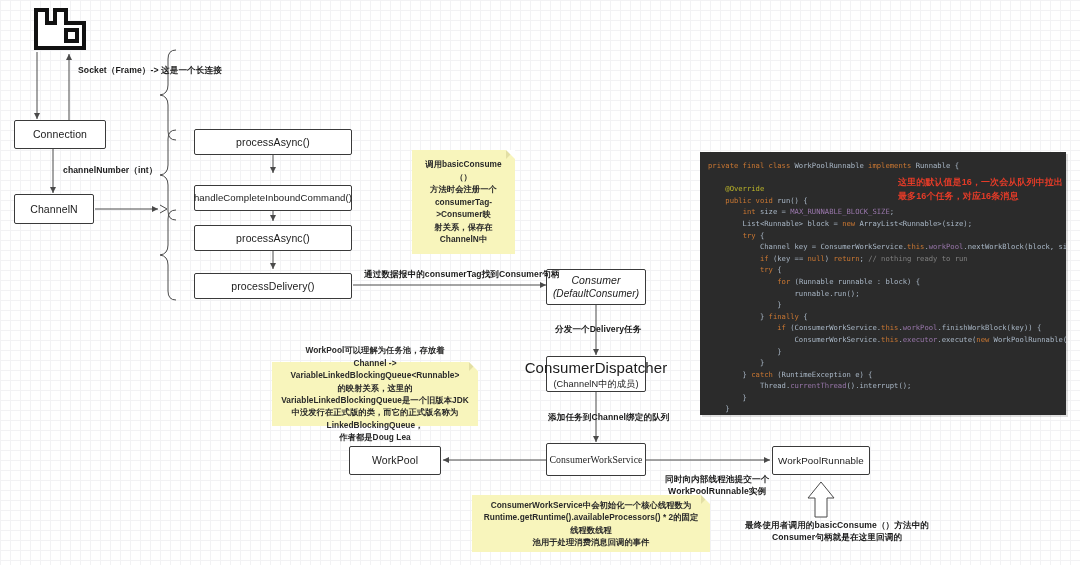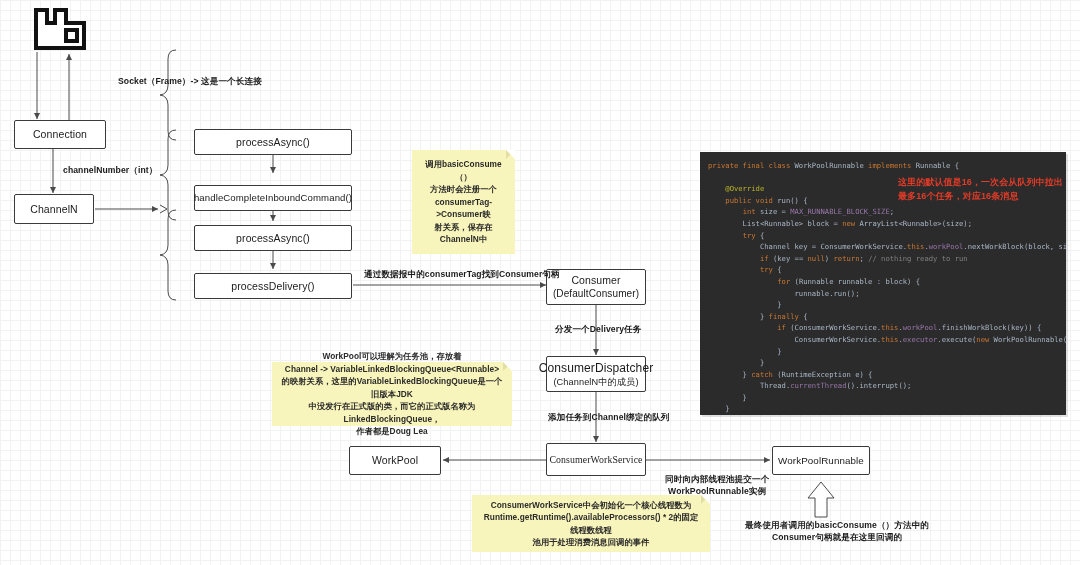--- a/index.html
+++ b/index.html
@@ -182,64 +182,64 @@
   </div>
 
   <div class="node" style="left:194px;top:225px;width:158px;height:26px;">
     <span>processAsync()</span>
   </div>
 
   <div class="node" style="left:194px;top:273px;width:158px;height:26px;">
     <span>processDelivery()</span>
   </div>
 
-  <div class="node" style="left:546px;top:269px;width:100px;height:36px;">
+  <div class="node" style="left:546px;top:269px;width:100px;height:36px;font-style:italic;">
     <span>Consumer</span>
     <span class="sub">(DefaultConsumer)</span>
   </div>
 
   <div class="node" style="left:546px;top:356px;width:100px;height:36px;">
-    <span style="font-size:12px;">ConsumerDispatcher</span>
+    <span style="font-size:15px;">ConsumerDispatcher</span>
     <span class="sub" style="font-size:9.2px;">(ChannelN中的成员)</span>
   </div>
 
   <div class="node" style="left:349px;top:446px;width:92px;height:29px;">
     <span>WorkPool</span>
   </div>
 
   <div class="node" style="left:546px;top:443px;width:100px;height:33px;font-family:Liberation Serif, serif;">
     <span style="font-size:9.8px;">ConsumerWorkService</span>
   </div>
 
   <div class="node" style="left:772px;top:446px;width:98px;height:29px;">
     <span style="font-size:9.8px;">WorkPoolRunnable</span>
   </div>
 
-  <div class="label" style="left:78px;top:76px;margin-left:40px;">Socket（Frame）-&gt; 这是一个长连接</div>
+  <div class="label" style="left:78px;top:65px;">Socket（Frame）-&gt; 这是一个长连接</div>
 
   <div class="label" style="left:63px;top:165px;">channelNumber（int）</div>
 
   <div class="label" style="left:364px;top:269px;">通过数据报中的consumerTag找到Consumer句柄</div>
 
   <div class="label" style="left:555px;top:324px;">分发一个Delivery任务</div>
 
   <div class="label" style="left:548px;top:412px;">添加任务到Channel绑定的队列</div>
 
   <div class="label" style="left:665px;top:430px;text-align:center;margin-top:44px;">同时向内部线程池提交一个
 WorkPoolRunnable实例</div>
 
   <div class="label" style="left:745px;top:520px;text-align:center;">最终使用者调用的basicConsume（）方法中的
 Consumer句柄就是在这里回调的</div>
 
   <div class="note" style="left:412px;top:150px;width:103px;height:104px;">调用basicConsume（）
 方法时会注册一个
 consumerTag-&gt;Consumer映
 射关系，保存在ChannelN中</div>
 
-  <div class="note" style="left:272px;top:362px;width:240px;height:64px;">WorkPool可以理解为任务池，存放着
+  <div class="note" style="left:272px;top:362px;width:206px;height:64px;">WorkPool可以理解为任务池，存放着
 Channel -&gt; VariableLinkedBlockingQueue&lt;Runnable&gt;
 的映射关系，这里的VariableLinkedBlockingQueue是一个旧版本JDK
 中没发行在正式版的类，而它的正式版名称为LinkedBlockingQueue，
 作者都是Doug Lea</div>
 
   <div class="note" style="left:472px;top:495px;width:238px;height:57px;">ConsumerWorkService中会初始化一个核心线程数为
 Runtime.getRuntime().availableProcessors() * 2的固定线程数线程
 池用于处理消费消息回调的事件</div>
 
   <div id="codeblock"><span class="kw">private final class</span> WorkPoolRunnable <span class="kw">implements</span> Runnable {

